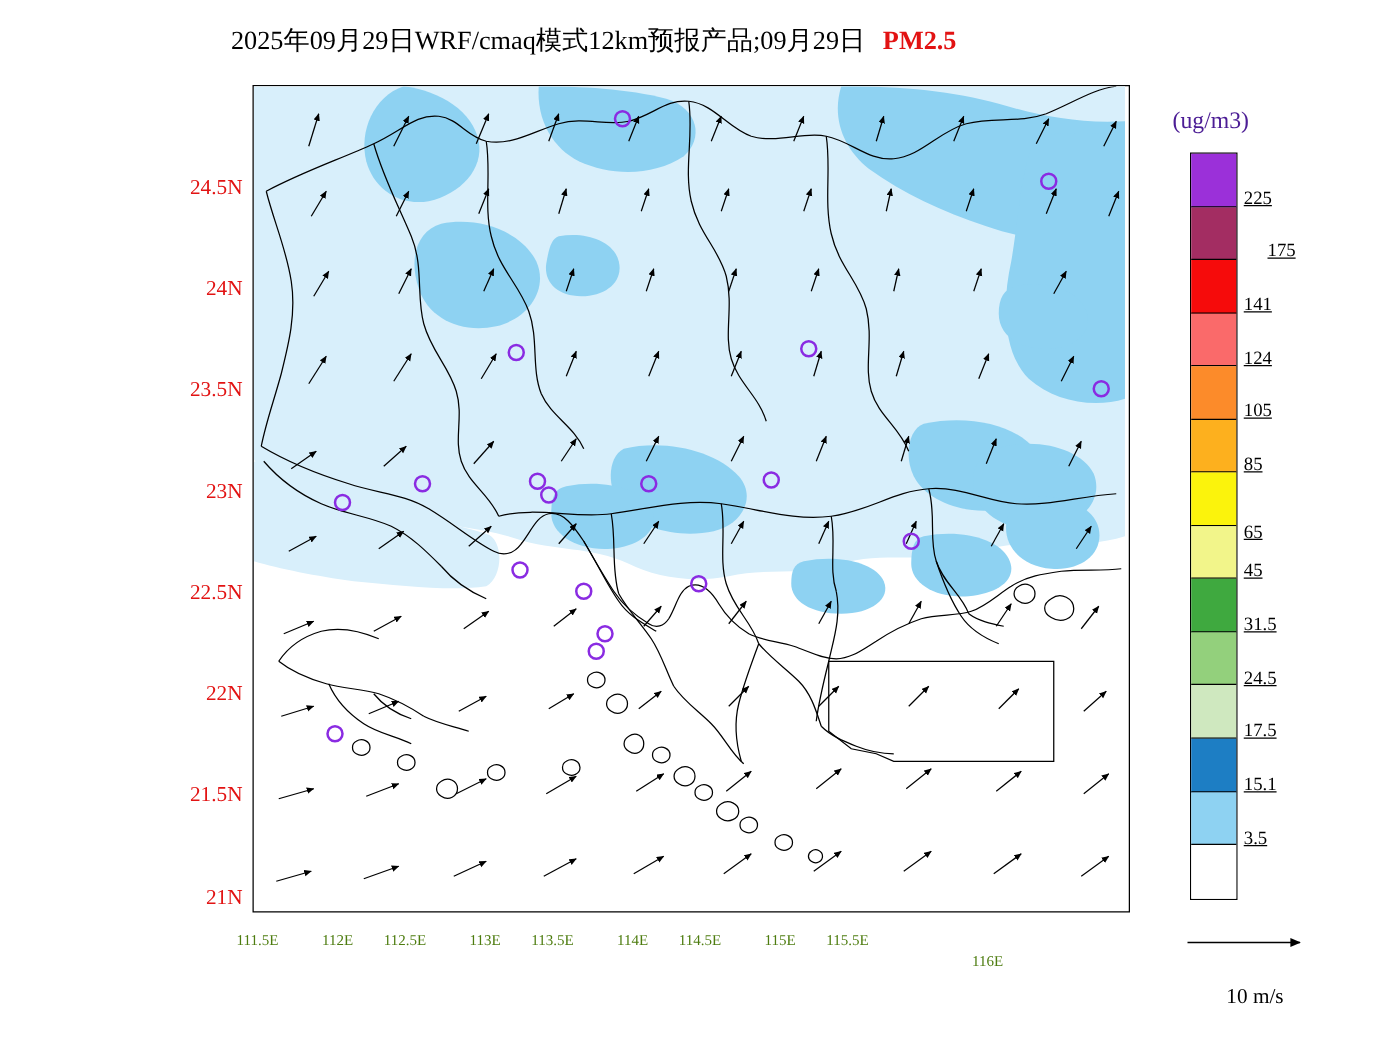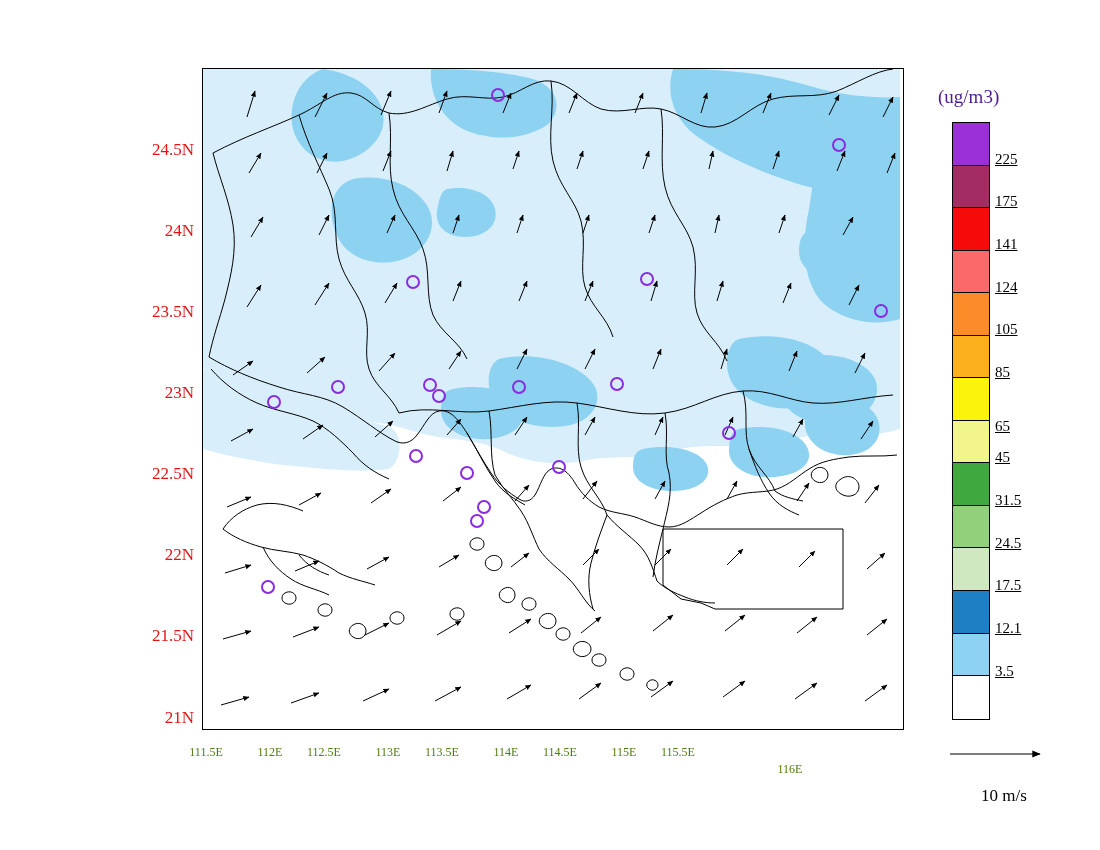--- a/index.html
+++ b/index.html
@@ -55,20 +55,23 @@
     position:absolute;left:0;top:810px;width:1100px;text-align:center;
     font-size:19px;color:#000;
   }
   .footer .sep{margin:0 6px;}
 </style>
 </head>
 <body>
 
 <div id="stage">
 
+  <div class="title">
+    <span>2025年09月29日WRF/cmaq模式12km预报产品;09月29日</span><span class="species">PM2.5</span>
+  </div>
 
   <div id="mapbox">
     <svg width="697" height="657" viewBox="0 0 697 657" xmlns="http://www.w3.org/2000/svg">
       <defs>
         <clipPath id="clipbox">
             <rect x="0" y="0" width="697" height="657"></rect>
           </clipPath>
         <marker id="arrh" markerWidth="7" markerHeight="7" refX="5.6" refY="2.6" orient="auto">
           <path d="M0,0 L6,2.6 L0,5.2 z" fill="#000"></path>
         </marker>
@@ -358,31 +361,31 @@
     <div class="cell" style="height:7.14%;background:#3fa93f;"></div>
     <div class="cell" style="height:7.14%;background:#93d07c;"></div>
     <div class="cell" style="height:7.14%;background:#cfe8bf;"></div>
     <div class="cell" style="height:7.14%;background:#1d7ec4;"></div>
     <div class="cell" style="height:7.14%;background:#8ed2f2;"></div>
     <div class="cell" style="height:7.18%;background:#ffffff;"></div>
   </div>
 
   <div class="cblabels">
     <span style="top:29px;">225</span>
-    <span style="top:71px;">175</span>
+    <span style="top:71px;margin-left:19px;">175</span>
     <span style="top:114px;">141</span>
     <span style="top:157px;">124</span>
     <span style="top:199px;">105</span>
     <span style="top:242px;">85</span>
     <span style="top:285px;margin-top:11px;">65</span>
     <span style="top:327px;">45</span>
     <span style="top:370px;">31.5</span>
     <span style="top:413px;">24.5</span>
     <span style="top:455px;">17.5</span>
-    <span style="top:498px;">12.1</span>
+    <span style="top:498px;">15.1</span>
     <span style="top:541px;">3.5</span>
   </div>
 
   <div class="windscale">
     <svg width="110" height="20" viewBox="0 0 110 20" xmlns="http://www.w3.org/2000/svg">
       <defs>
         <marker id="arrh2" markerWidth="8" markerHeight="8" refX="6.4" refY="3" orient="auto">
           <path d="M0,0 L7,3 L0,6 z" fill="#000"></path>
         </marker>
       </defs>

